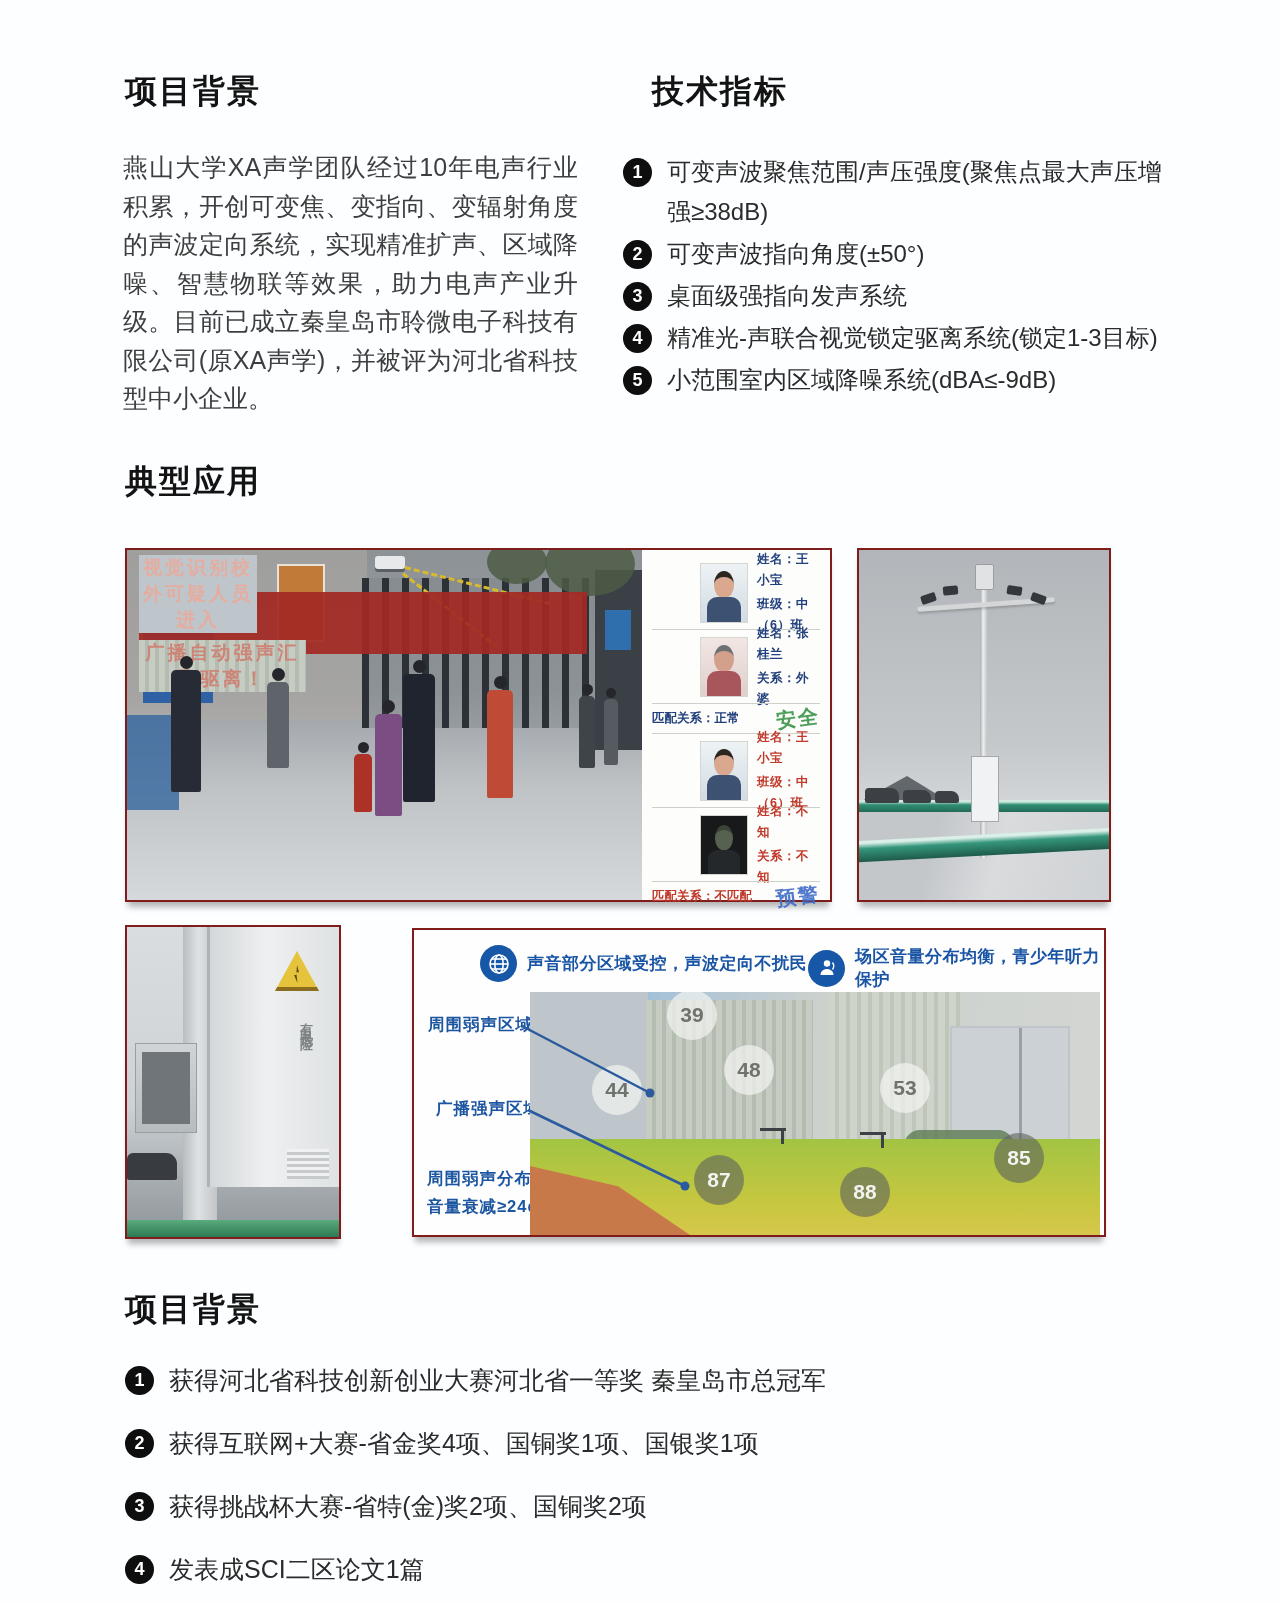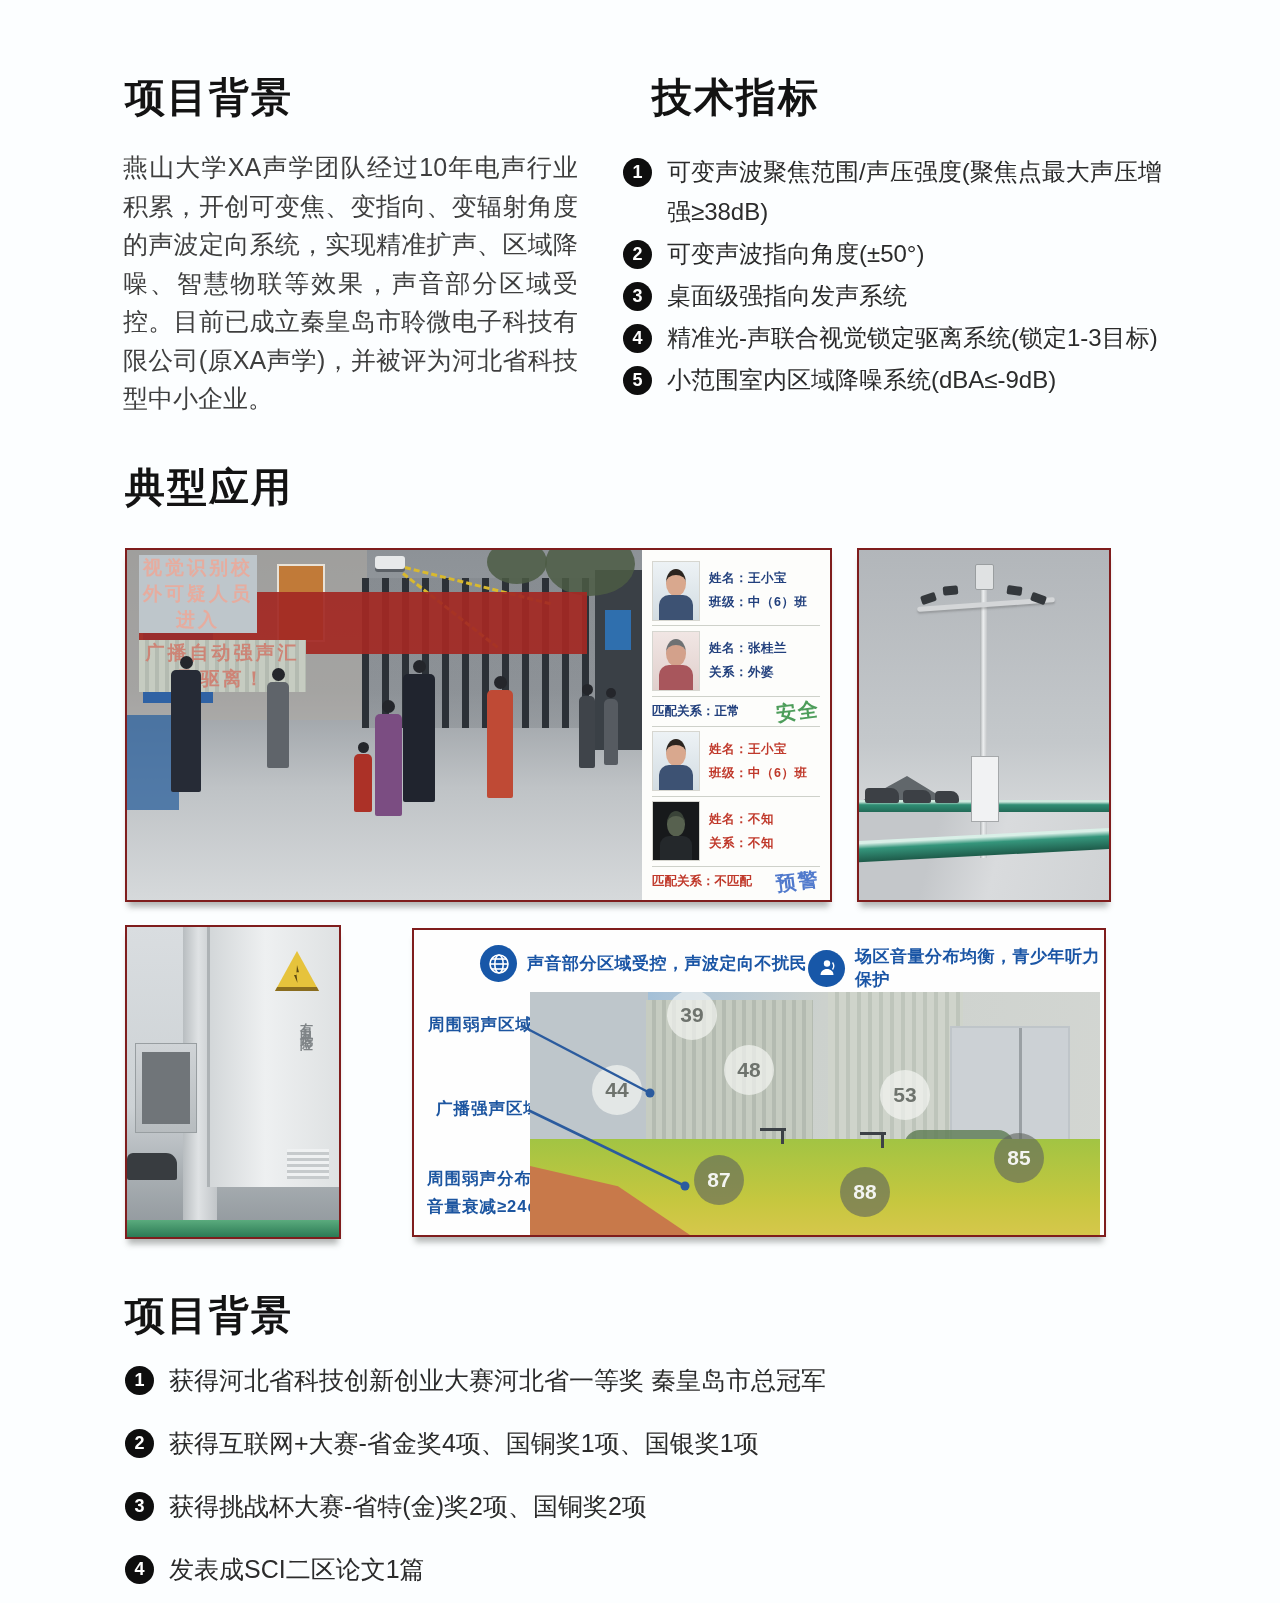--- a/index.html
+++ b/index.html
@@ -1,18 +1,18 @@
 <!DOCTYPE html>
 <html><head>
 <meta charset="utf-8">
 <style>
   html,body{margin:0;padding:0;background:#e8eaea;}
   .page{position:relative;width:1280px;height:1603px;margin:0 auto;background:#fcfeff;
         font-family:"Liberation Sans","DejaVu Sans",sans-serif;overflow:hidden;color:#222;}
-  .h1{position:absolute;font-size:40px;font-weight:900;color:#131313;letter-spacing:2px;}
+  .h1{position:absolute;font-size:32px;font-weight:900;color:#131313;letter-spacing:2px;}
   #h-bg{left:125px;top:70px;}
   #h-tech{left:652px;top:70px;}
   #h-app{left:125px;top:460px;}
   #h-sci{left:125px;top:1288px;}
   .bg-body{position:absolute;left:123px;top:148px;width:455px;font-size:25px;line-height:38.5px;
            color:#3e3e3e;text-align:justify;}
   .tech-list{position:absolute;left:623px;top:152px;width:540px;}
   .sci-list{position:absolute;left:125px;top:1360px;width:920px;}
   .num-item{display:flex;gap:15px;align-items:flex-start;}
   .tech-list .num-item{margin-bottom:2px;}
@@ -51,21 +51,21 @@
     display:flex;flex-direction:column;justify-content:center;gap:7px;text-align:center;}
   .banner .b1{font-size:19px;font-weight:bold;color:#e6ac9f;letter-spacing:3px;}
   .banner .b2{font-size:19px;font-weight:bold;color:#cd8476;letter-spacing:3px;}
   .fig{position:absolute;}
   .fh{width:13px;height:13px;border-radius:50%;background:#24262b;margin:0 auto;}
   .fb{border-radius:5px 5px 2px 2px;margin-top:1px;}
 
   
   .idp{position:absolute;left:515px;top:0;width:188px;height:350px;background:#fdfdfb;
     box-sizing:border-box;padding:7px 10px 5px;display:flex;flex-direction:column;}
-  .idcard{display:flex;gap:9px;align-items:center;height:71px;}
+  .idcard{display:flex;gap:9px;align-items:center;height:71px;margin-left:48px;}
   .avatar{width:46px;height:58px;flex:0 0 46px;position:relative;overflow:hidden;border:1px solid #d6d6d0;}
   .av-boy{background:linear-gradient(#edf2f5,#d2dce2);}
   .av-boy::before{content:"";position:absolute;left:13px;top:7px;width:20px;height:21px;
     border-radius:50% 50% 46% 46%;background:#d9a88e;border-top:6px solid #2b241f;}
   .av-boy::after{content:"";position:absolute;left:6px;top:33px;width:34px;height:25px;
     border-radius:10px 10px 0 0;background:#3d5273;}
   .av-woman{background:linear-gradient(#f1e6e4,#e0cfcc);}
   .av-woman::before{content:"";position:absolute;left:13px;top:7px;width:20px;height:21px;
     border-radius:50% 50% 46% 46%;background:#d3a18b;border-top:6px solid #6e7173;}
   .av-woman::after{content:"";position:absolute;left:6px;top:33px;width:34px;height:25px;
@@ -159,35 +159,35 @@
     background:linear-gradient(180deg,#a2c443 0%,#c6c73f 65%,#d6c74b 100%);}
   .track{position:absolute;left:0;bottom:0;width:160px;height:84px;background:#c8794a;
     clip-path:polygon(0 18%,55% 42%,100% 100%,0 100%);}
   .hoop{position:absolute;width:26px;height:3px;background:#3c4146;}
   .hoop::after{content:"";position:absolute;right:2px;top:0;width:3px;height:16px;background:#3c4146;}
   .rc{position:absolute;width:50px;height:50px;border-radius:50%;display:flex;align-items:center;
     justify-content:center;font-size:21px;font-weight:800;}
   .rc-light{background:rgba(244,246,243,.68);color:#6e736d;}
   .rc-dark{background:rgba(95,100,94,.62);color:#f3f4f1;}
   #rc39{left:137px;top:-2px;} #rc44{left:62px;top:73px;} #rc48{left:194px;top:53px;}
-  #rc53{left:350px;top:78px;} #rc85{left:464px;top:141px;} #rc87{left:164px;top:163px;}
+  #rc53{left:350px;top:71px;} #rc85{left:464px;top:141px;} #rc87{left:164px;top:163px;}
   #rc88{left:310px;top:175px;}
   .dlines{position:absolute;inset:0;pointer-events:none;}
 </style>
 </head>
 <body>
 
 <div class="page">
 
   <div class="h1" id="h-bg">项目背景</div>
   <div class="h1" id="h-tech">技术指标</div>
   <div class="h1" id="h-app">典型应用</div>
   <div class="h1" id="h-sci">项目背景</div>
 
-  <div class="bg-body">燕山大学XA声学团队经过10年电声行业积累，开创可变焦、变指向、变辐射角度的声波定向系统，实现精准扩声、区域降噪、智慧物联等效果，声音部分区域受控。目前已成立秦皇岛市聆微电子科技有限公司(原XA声学)，并被评为河北省科技型中小企业。</div>
+  <div class="bg-body">燕山大学XA声学团队经过10年电声行业积累，开创可变焦、变指向、变辐射角度的声波定向系统，实现精准扩声、区域降噪、智慧物联等效果，助力电声产业升级。目前已成立秦皇岛市聆微电子科技有限公司(原XA声学)，并被评为河北省科技型中小企业。</div>
 
   <div class="tech-list">
     <div class="num-item">
       <span class="bullet">1</span>
       <span class="txt">可变声波聚焦范围/声压强度(聚焦点最大声压增强≥38dB)</span>
     </div>
     <div class="num-item">
       <span class="bullet">2</span>
       <span class="txt">可变声波指向角度(±50°)</span>
     </div>

